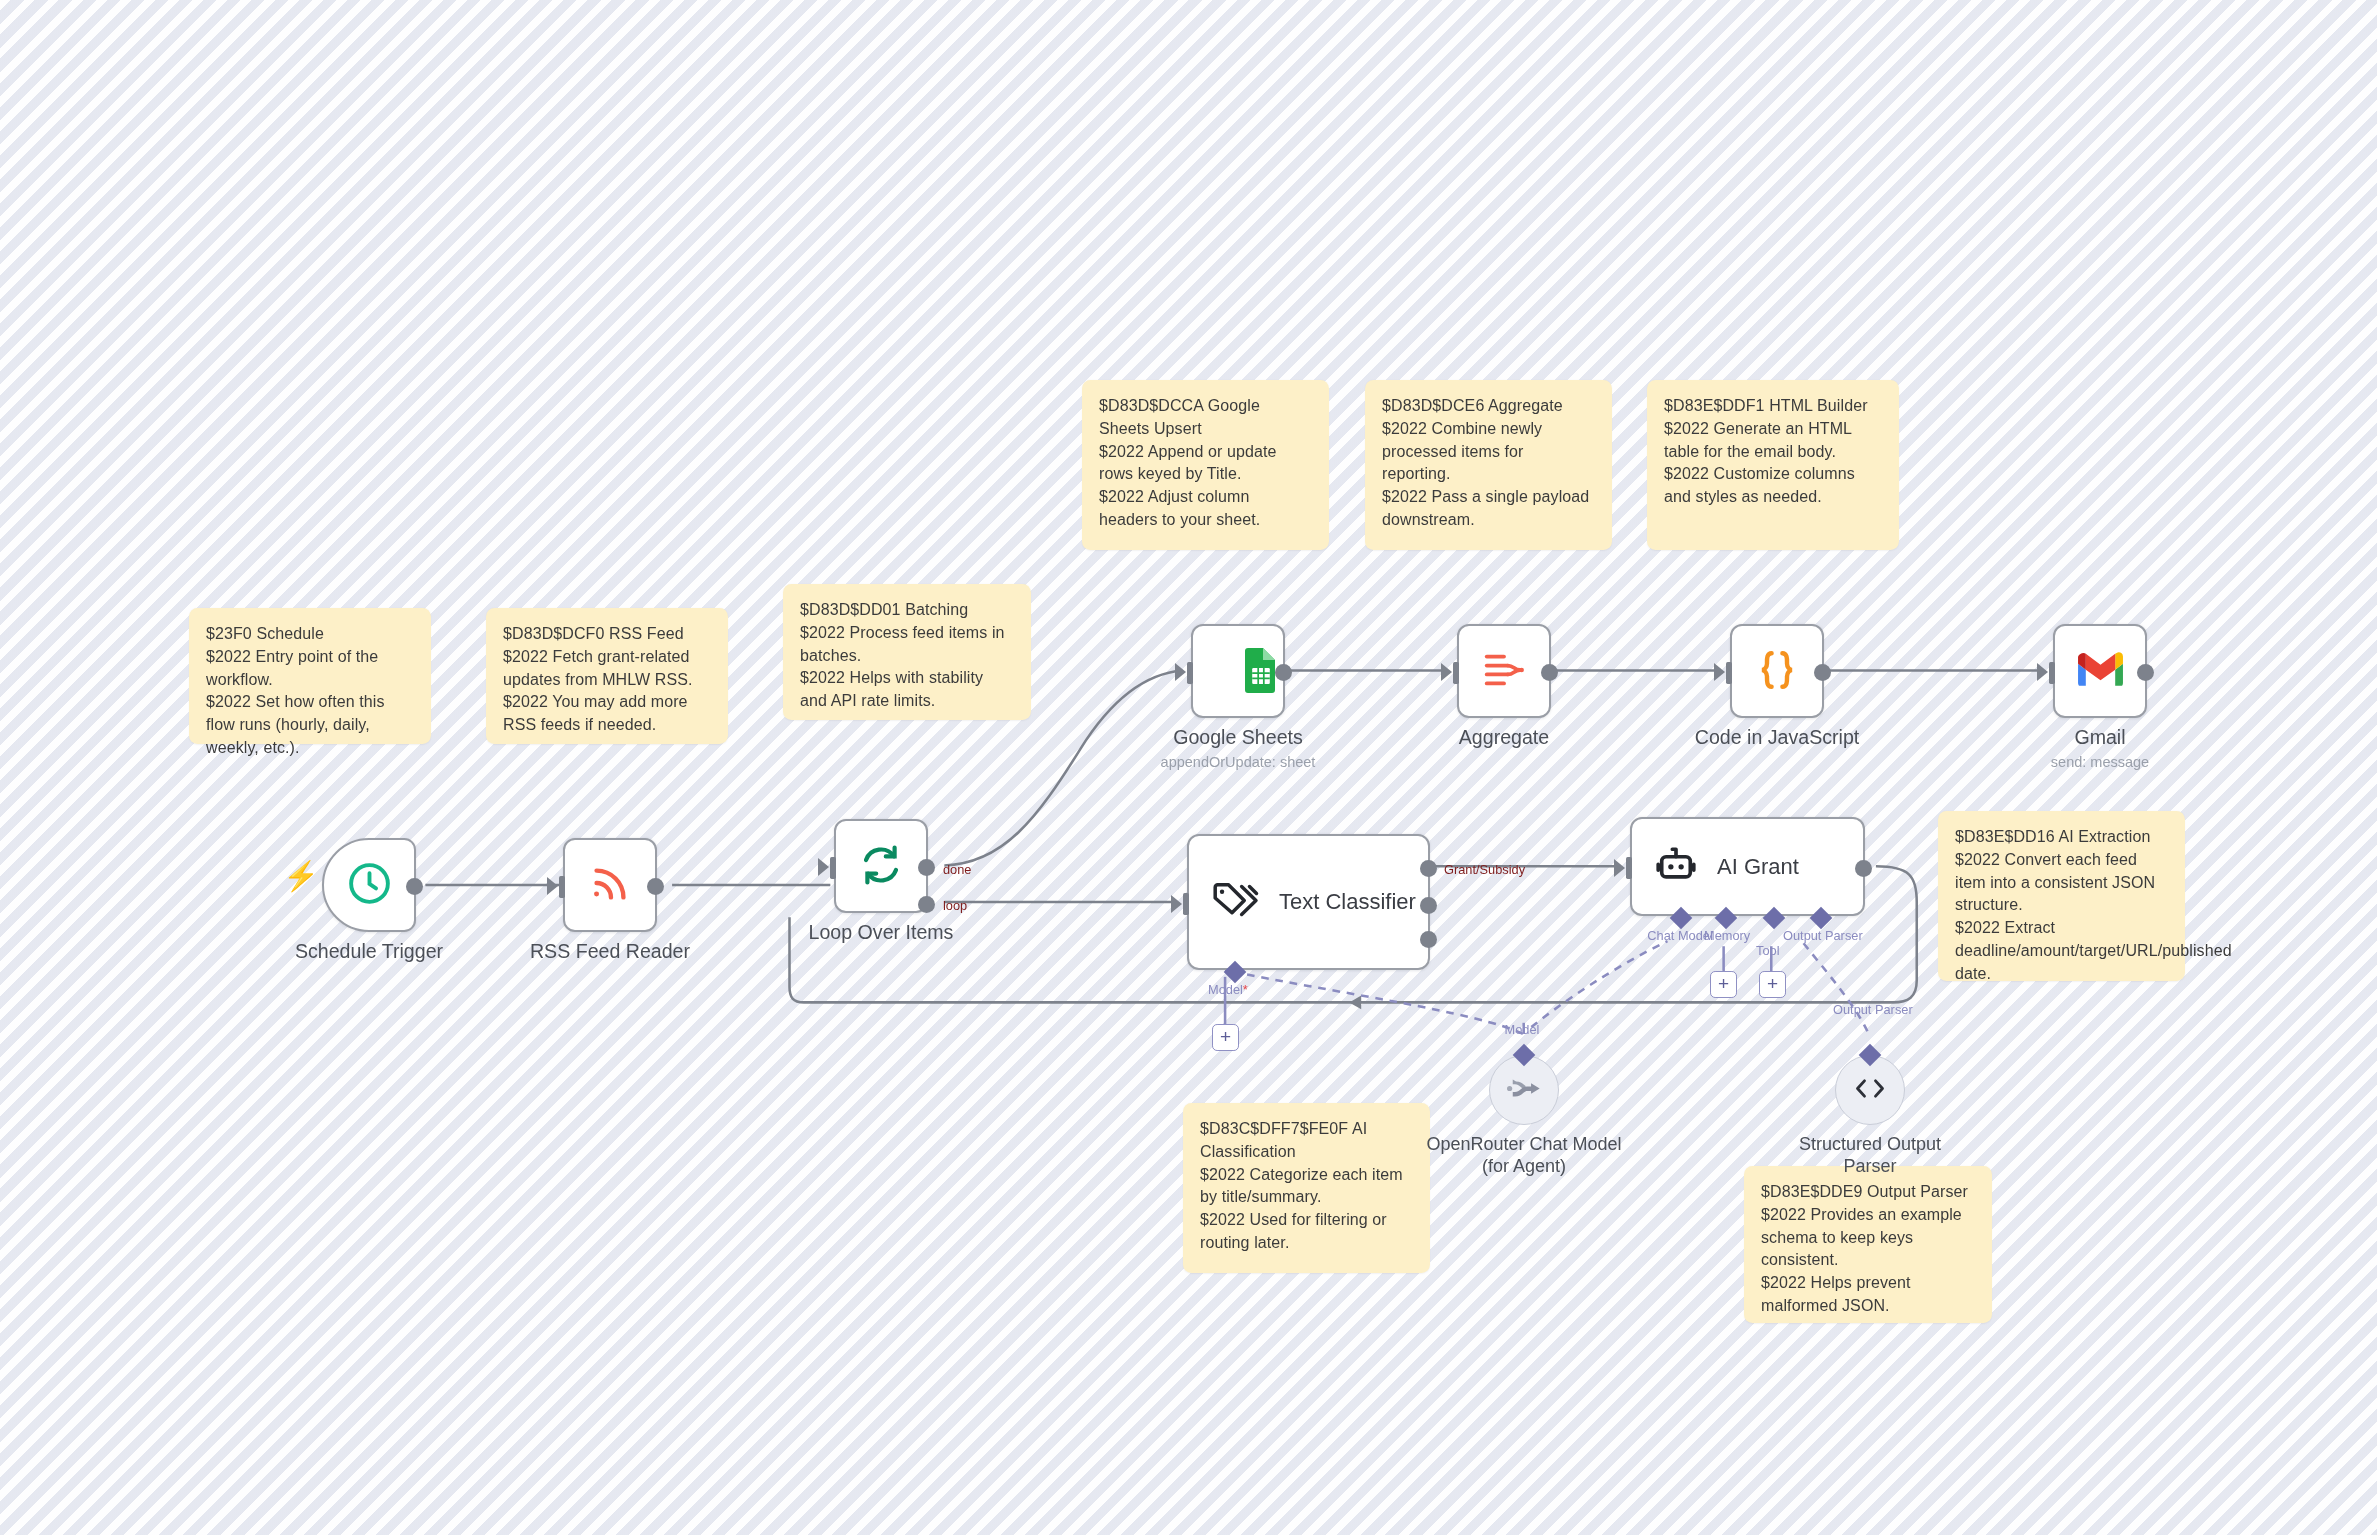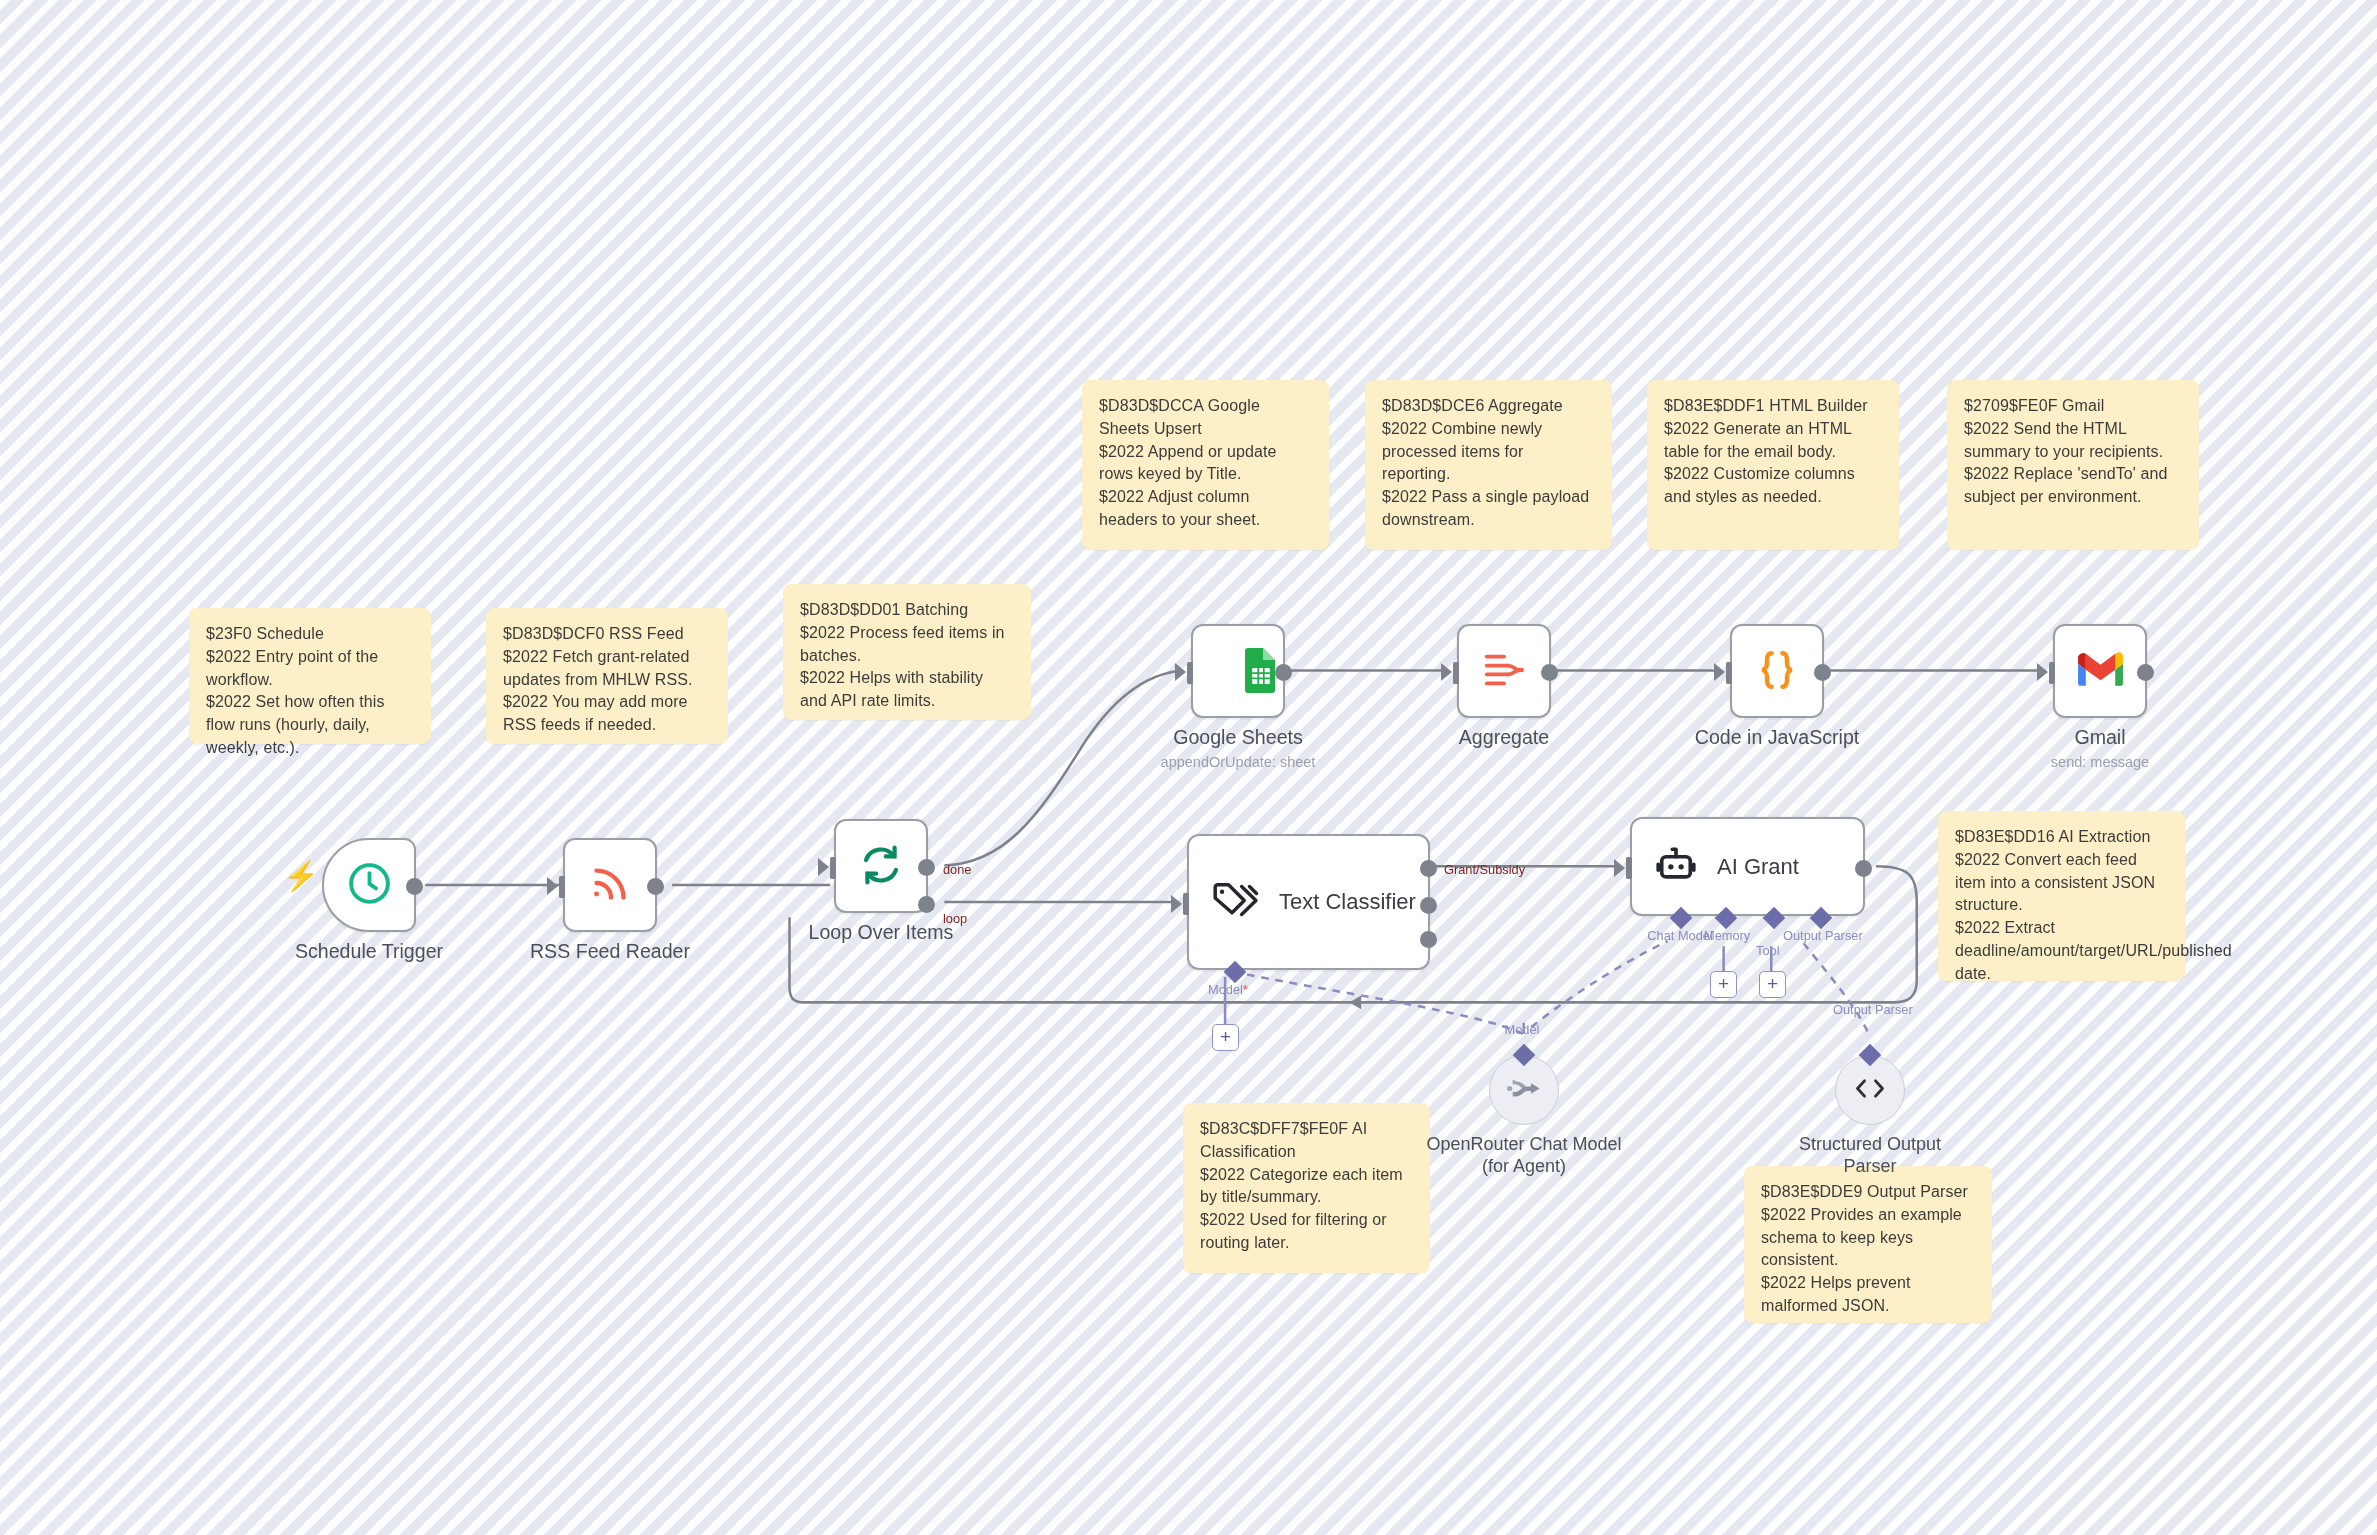--- a/index.html
+++ b/index.html
@@ -208,23 +208,20 @@
 $2022 Adjust column headers to your sheet.</div>
 
   <div class="sticky" style="left:1365px; top:380px; width:247px; height:170px;">$D83D$DCE6 Aggregate
 $2022 Combine newly processed items for reporting.
 $2022 Pass a single payload downstream.</div>
 
   <div class="sticky" style="left:1647px; top:380px; width:252px; height:170px;">$D83E$DDF1 HTML Builder
 $2022 Generate an HTML table for the email body.
 $2022 Customize columns and styles as needed.</div>
 
-  <div class="sticky" style="left:1947px; top:380px; width:252px; height:170px;">$2709$FE0F Gmail
-$2022 Send the HTML summary to your recipients.
-$2022 Replace 'sendTo' and subject per environment.</div>
 
   <div class="sticky" style="left:1938px; top:811px; width:247px; height:170px;">$D83E$DD16 AI Extraction
 $2022 Convert each feed item into a consistent JSON structure.
 $2022 Extract deadline/amount/target/URL/published date.</div>
 
   <div class="sticky" style="left:1183px; top:1103px; width:247px; height:170px;">$D83C$DFF7$FE0F AI Classification
 $2022 Categorize each item by title/summary.
 $2022 Used for filtering or routing later.</div>
 
   <div class="sticky" style="left:1744px; top:1166px; width:248px; height:157px;">$D83E$DDE9 Output Parser
@@ -265,21 +262,21 @@
         <path d="M19.5 14.5A8 8 0 0 1 5.5 16.4"></path>
         <path d="M18.8 3.3v4.4h-4.4"></path>
         <path d="M5.2 20.7v-4.4h4.4"></path>
       </svg>
     </span>
     <div class="in-bar" style="left:-6px; top:36px;"></div>
     <div class="in-arrow" style="left:-18px; top:37px;"></div>
     <div class="port" style="right:-8.5px; top:38px;"></div>
     <div class="port" style="right:-8.5px; top:75px;"></div>
     <div class="port-label" style="left:107px; top:41px;">done</div>
-    <div class="port-label" style="left:107px; top:77px;margin-top:13px;">loop</div>
+    <div class="port-label" style="left:107px; top:77px;">loop</div>
     <div class="node-label">Loop Over Items</div>
   </div>
 
   <div class="node square" style="left:1191px; top:624px;justify-content:flex-end;">
     <span>
       <svg width="44" height="48" viewBox="0 0 20 24">
         <path d="M2 1h9l6 6v15a1.5 1.5 0 0 1-1.5 1.5h-12A1.5 1.5 0 0 1 2 22V2.5A1.5 1.5 0 0 1 3.5 1z" fill="#20ad4a"></path>
         <path d="M11 1l6 6h-6z" fill="#8edba5"></path>
         <rect x="5.6" y="11" width="8.8" height="8" rx="0.6" fill="#fff"></rect>
         <path d="M5.6 13.6h8.8M5.6 16.2h8.8M8.6 11v8M11.4 11v8" stroke="#20ad4a" stroke-width="0.85"></path>

